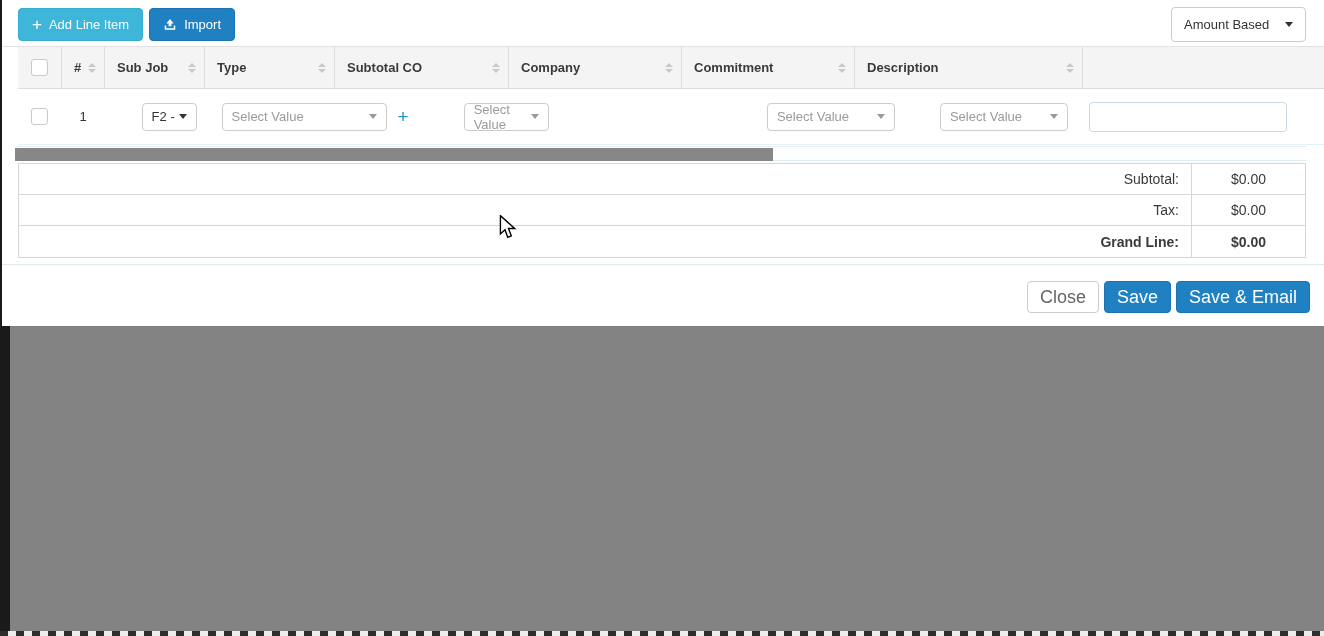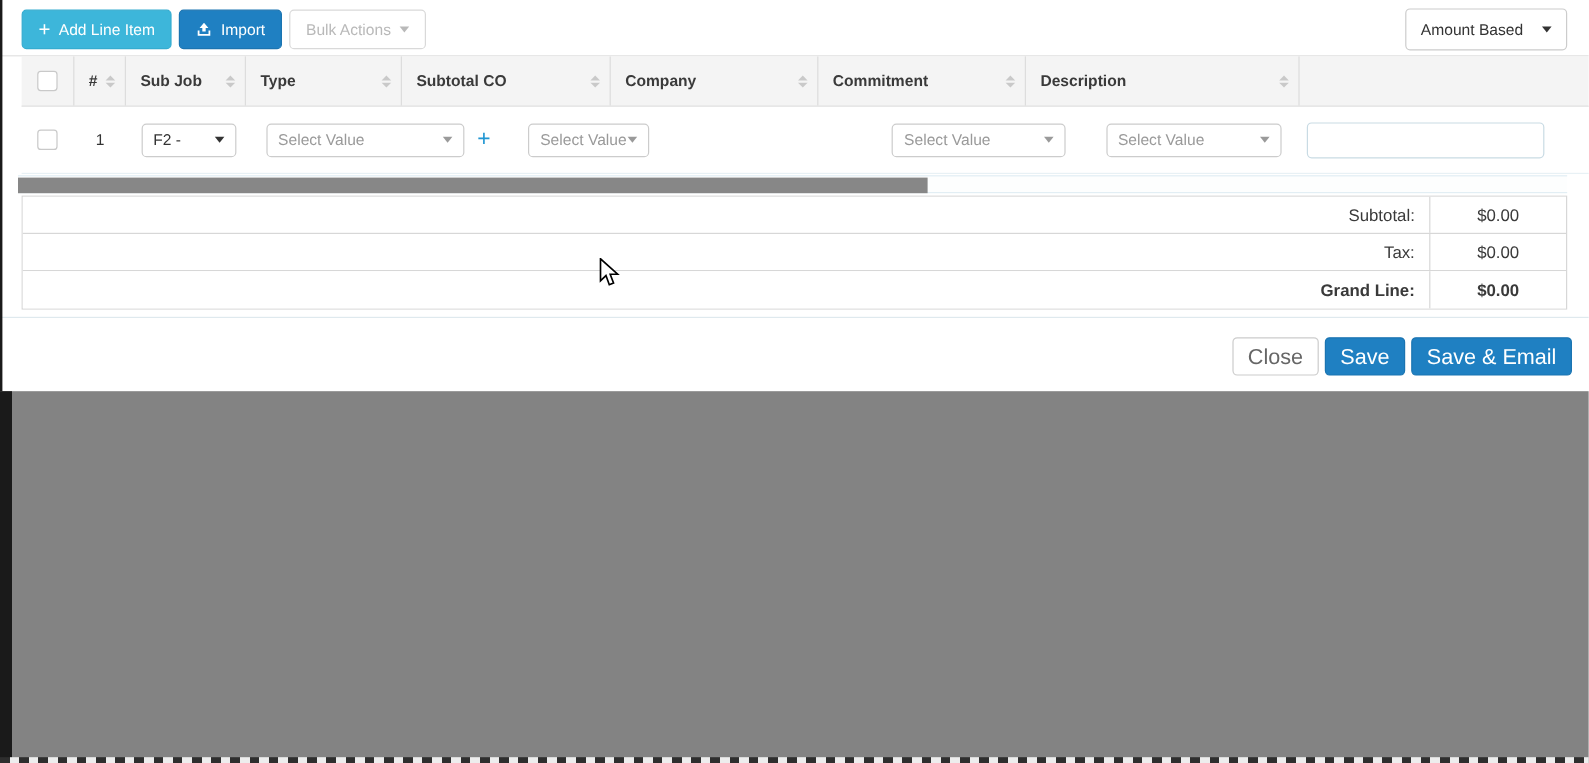--- a/index.html
+++ b/index.html
@@ -47,33 +47,33 @@
   .sort-icon .up { border-bottom:4px solid #c9c9c9; }
   .sort-icon .dn { border-top:4px solid #c9c9c9; }
 
   .c-check { width:44px; justify-content:center; padding:0; }
   .c-num   { width:43px; }
   .c-subjob{ width:100px; }
   .c-cost  { width:223px; }
   .c-type  { width:130px; }
   .c-cco   { width:174px; }
   .c-comp  { width:173px; }
-  .c-commit{ width:173px;justify-content:flex-end; }
+  .c-commit{ width:173px; }
   .c-desc  { width:228px; }
   .c-sliver{ flex:1; border-right:none !important; }
 
   .grid-row { display:flex; height:56px; background:#fff; border-bottom:1px solid #e8f1f5; }
   .rcell { display:flex; align-items:center; padding:0 8px 0 13px; font-size:13px; }
   .rcell.center { justify-content:center; padding:0; }
 
   .checkbox { width:17px; height:17px; border:1px solid #c9c9c9; border-radius:3px; background:#fff; cursor:pointer; }
 
   .select-box { height:28px; background:#fff; border:1px solid #ccc; border-radius:4px;
     display:flex; align-items:center; justify-content:space-between; padding:0 9px;
-    font-size:13px; cursor:pointer; }
+    font-size:13px; cursor:pointer;margin-left:24px; }
   .select-box .val { color:#333; }
   .select-box .ph { color:#9a9a9a; }
   .sb-subjob { width:80px; }
   .sb-cost { width:165px; margin-left:4px; }
   .sb-type { width:101px; }
   .sb-comp { width:145px; }
   .sb-commit { width:146px; }
   .plus-btn { color:#2196d3; font-size:19px; margin-left:11px; cursor:pointer; background:none; border:none; line-height:1; }
   .desc-input { width:198px; height:30px; border:1px solid #c9dbe4; border-radius:4px; padding:0 8px;
     font-size:13px; font-family:"Liberation Sans",sans-serif; }
@@ -116,24 +116,20 @@
   </button>
   <button class="btn btn-import">
     <span style="display:inline-flex;">
       <svg width="14" height="14" viewBox="0 0 16 16">
           <path d="M8 1 L12.2 6.2 H9.6 V9.4 H6.4 V6.2 H3.8 Z" fill="#fff"></path>
           <path d="M2 8.5 V13.5 H14 V8.5 H12.3 V11.8 H3.7 V8.5 Z" fill="#fff"></path>
         </svg>
     </span>
     <span>Import</span>
   </button>
-  <button class="btn btn-disabled">
-    <span>Bulk Actions</span>
-    <span class="caret light"></span>
-  </button>
 </div>
 
 <div class="mode-select">
   <span>Amount Based</span>
   <span class="caret"></span>
 </div>
 
 <div class="table-top-line"></div>
 
 <div class="grid">

